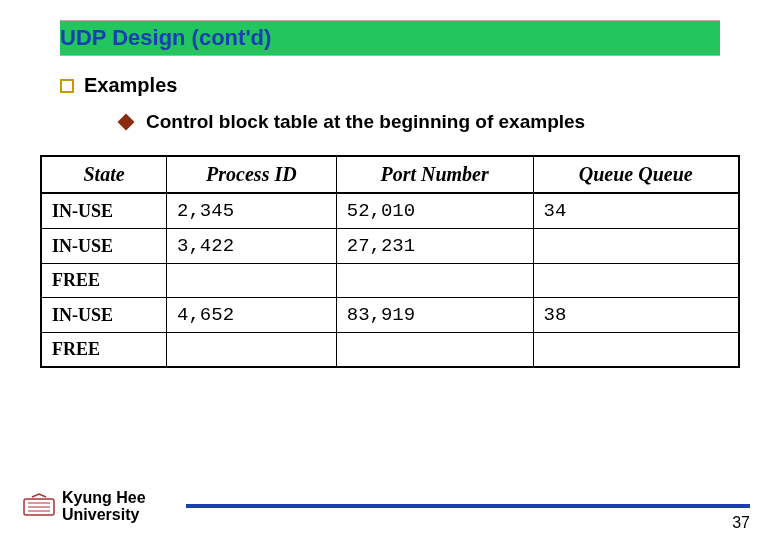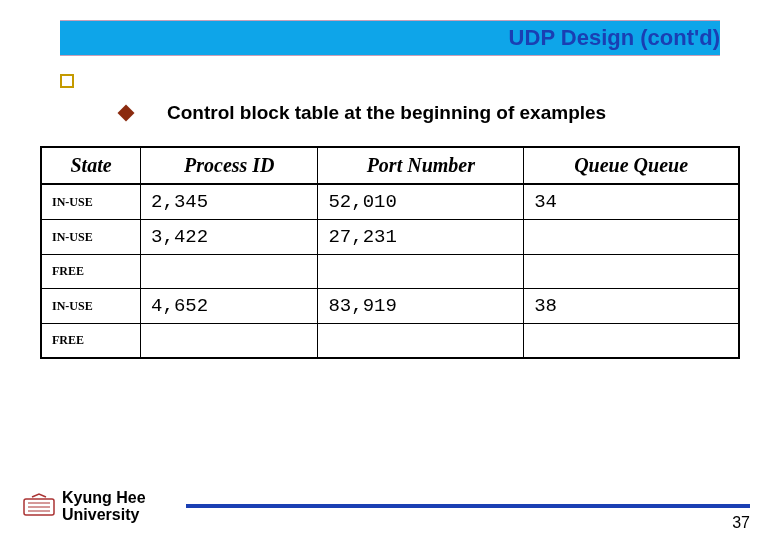--- a/index.html
+++ b/index.html
@@ -6,24 +6,24 @@
   body {
     width: 780px;
     height: 540px;
     background: #fff;
     font-family: Arial, Helvetica, sans-serif;
     position: relative;
     overflow: hidden;
   }
   .title-bar {
     margin: 20px 60px 0 60px;
-    background: #0ea5e9;
+    background: #22c55e;
     border-top: 1px solid #c8a0b8;
     border-bottom: 1px solid #c8a0b8;
-    text-align: right;
+    text-align: left;
     padding: 4px 0;
   }
   .title-bar span {
     color: #1a3fb3;
     font-weight: bold;
     font-size: 22px;
   }
   .bullet-row {
     display: flex;
     align-items: center;
@@ -38,21 +38,20 @@
   }
   .bullet-row .label {
     font-weight: bold;
     font-size: 20px;
     color: #000;
   }
   .sub-row {
     display: flex;
     align-items: center;
     margin: 14px 0 0 120px;
-    gap: 21px;
   }
   .diamond-bullet {
     width: 12px;
     height: 12px;
     background: #8b2b0f;
     transform: rotate(45deg);
     margin-right: 14px;
     flex-shrink: 0;
   }
   .sub-row .label {
@@ -64,21 +63,21 @@
     margin: 22px 40px 0 40px;
   }
   table {
     width: 100%;
     border-collapse: collapse;
     border: 2px solid #000;
   }
   th, td {
     border: 1px solid #000;
     padding: 6px 10px;
-    font-size: 12px;
+    font-size: 18px;
     height: 34px;
     vertical-align: middle;
   }
   th {
     font-family: "Times New Roman", serif;
     font-style: italic;
     font-weight: bold;
     font-size: 20px;
     border-bottom: 2px solid #000;
   }
@@ -124,20 +123,21 @@
 </style>
 </head>
 <body>
 
 <div class="title-bar">
   <span>UDP Design (cont'd)</span>
 </div>
 
 <div class="bullet-row">
   <div class="square-bullet"></div>
+  <div class="label">Examples</div>
 </div>
 
 <div class="sub-row">
   <div class="diamond-bullet"></div>
   <div class="label">Control block table at the beginning of examples</div>
 </div>
 
 <div class="table-wrap">
   <table>
     <thead>

